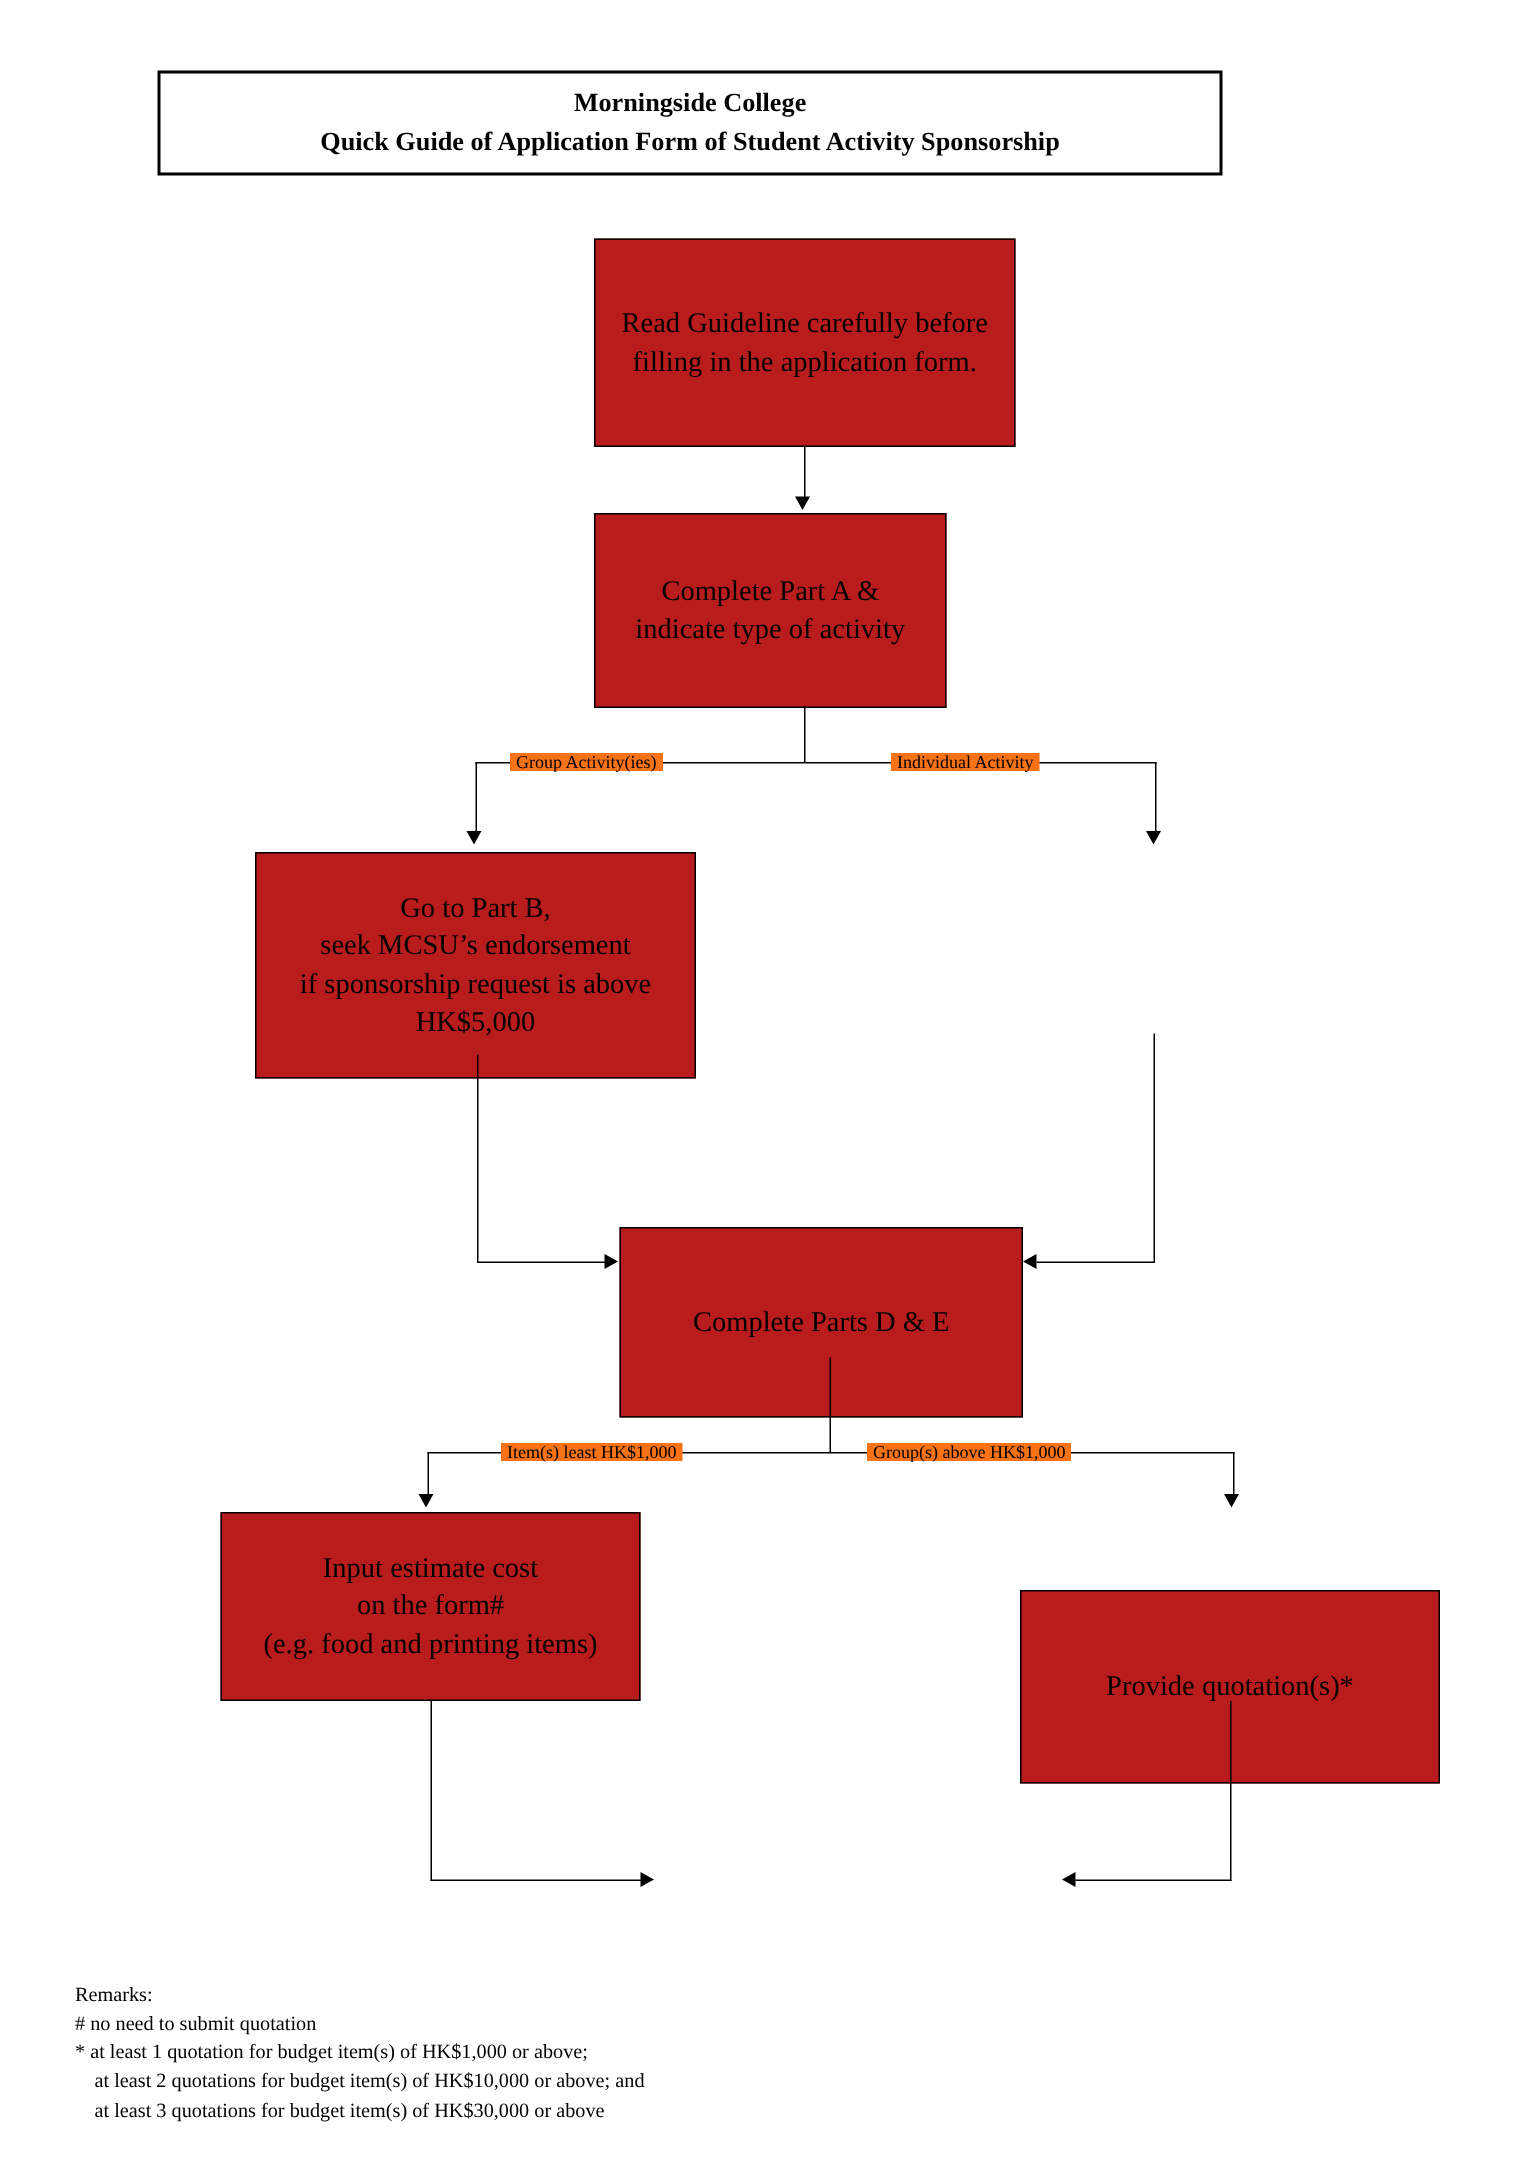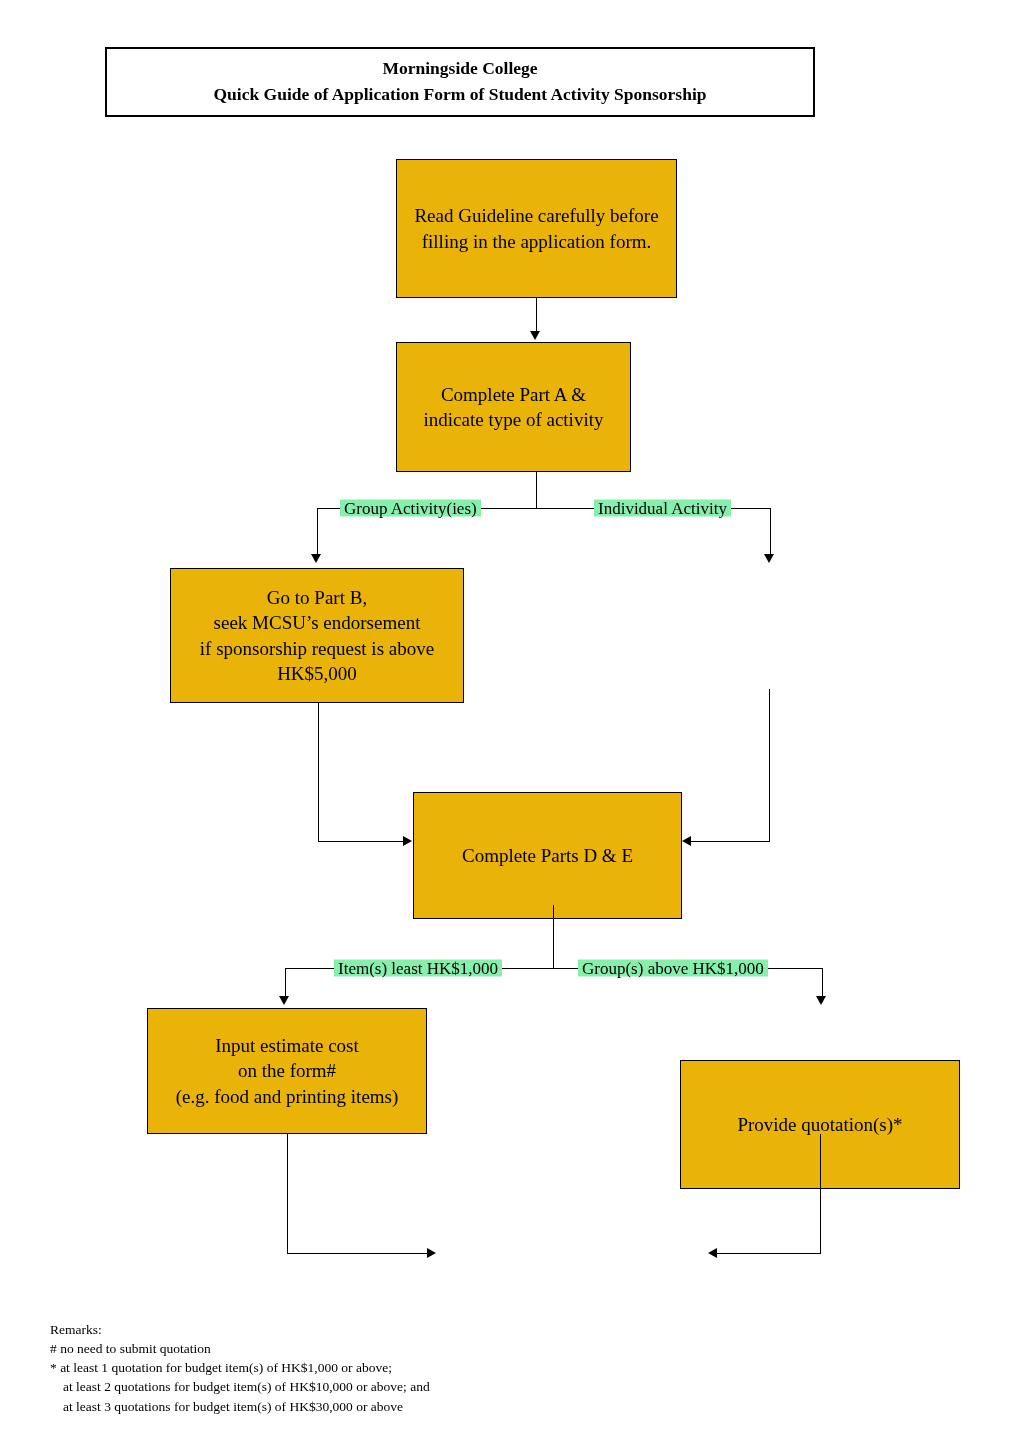--- a/index.html
+++ b/index.html
@@ -41,38 +41,38 @@
     line-height: 1.35;
     text-align: center;
     white-space: nowrap;
   }
 
   
   .node {
     position: absolute;
     border: 1px solid #000000;
     box-sizing: border-box;
-    background: #eab308;
+    background: #b91c1c;
     display: flex;
     align-items: center;
     justify-content: center;
     text-align: center;
   }
   .node .node-text {
     font-size: 19px;
     line-height: 1.32;
     padding: 0 6px;
     white-space: pre-line;
   }
 
   #node-read      { left: 396px; top: 159px;  width: 281px; height: 139px; }
   #node-parta     { left: 396px; top: 342px;  width: 235px; height: 130px; }
-  #node-partb     { left: 170px; top: 568px;  width: 294px; height: 135px; }
+  #node-partb     { left: 170px; top: 568px;  width: 294px; height: 151px; }
   #node-partc     { left: 638px; top: 567px;  width: 262px; height: 122px; }
-  #node-partsde   { left: 413px; top: 792px;  width: 269px; height: 127px; }
+  #node-partsde   { left: 413px; top: 818px;  width: 269px; height: 127px; }
   #node-estimate  { left: 147px; top: 1008px; width: 280px; height: 126px; }
   #node-quotation { left: 680px; top: 1060px; width: 280px; height: 129px; }
   #node-partf     { left: 437px; top: 1186px; width: 271px; height: 135px; }
 
   
   .line-v {
     position: absolute;
     width: 0;
     border-left: 1.4px solid #000000;
   }
@@ -100,23 +100,23 @@
     position: absolute;
     width: 0; height: 0;
     border-top: 5.5px solid transparent;
     border-bottom: 5.5px solid transparent;
     border-right: 9px solid #000000;
   }
 
   
   .branch-label {
     position: absolute;
-    font-size: 17px;
+    font-size: 12px;
     line-height: 1;
-    background: #86efac;
+    background: #f97316;
     padding: 0 4px;
     white-space: nowrap;
     transform: translateY(-50%);
   }
 
   
   #remarks {
     position: absolute;
     left: 50px;
     top: 1320px;

